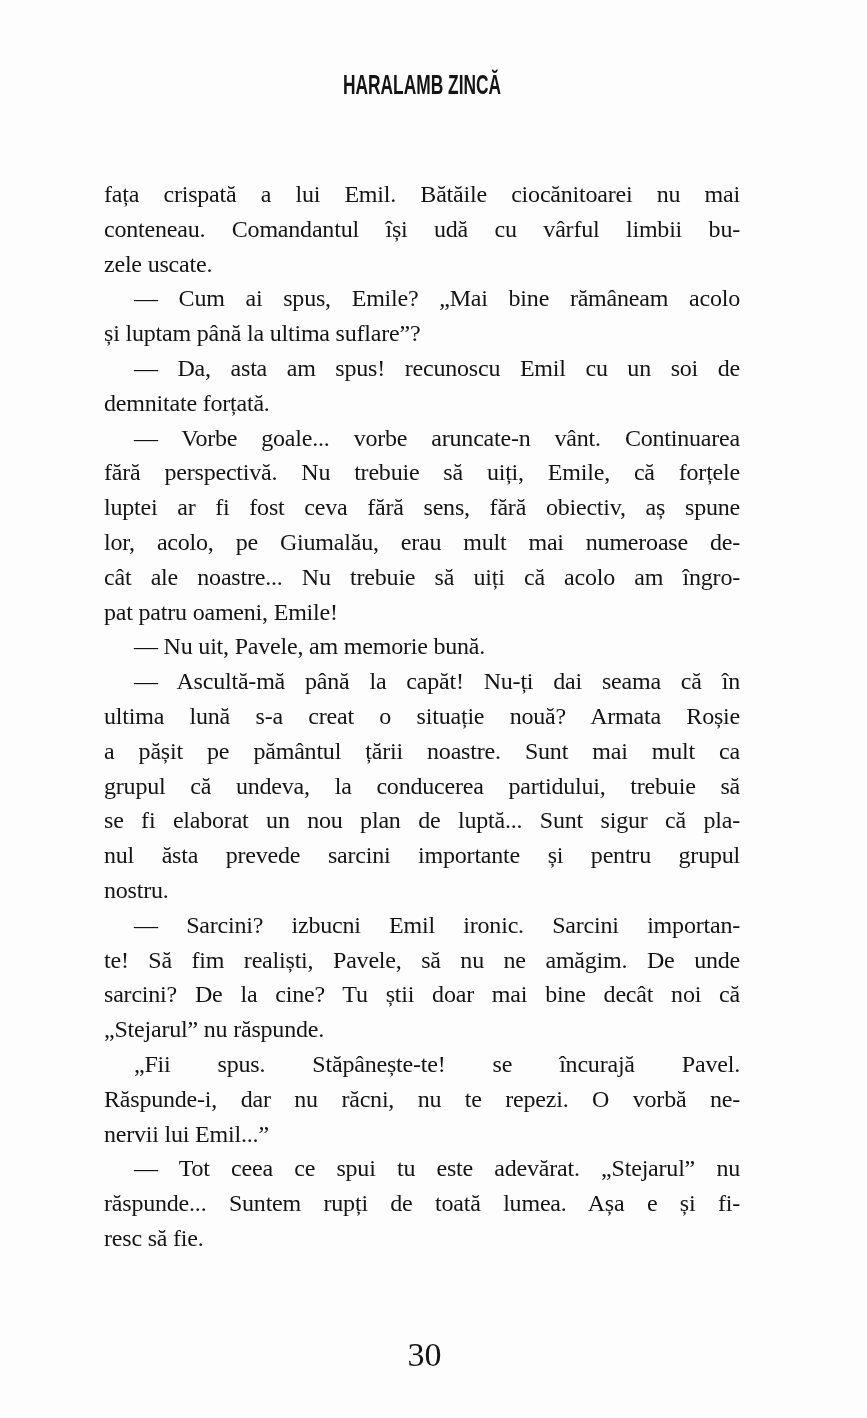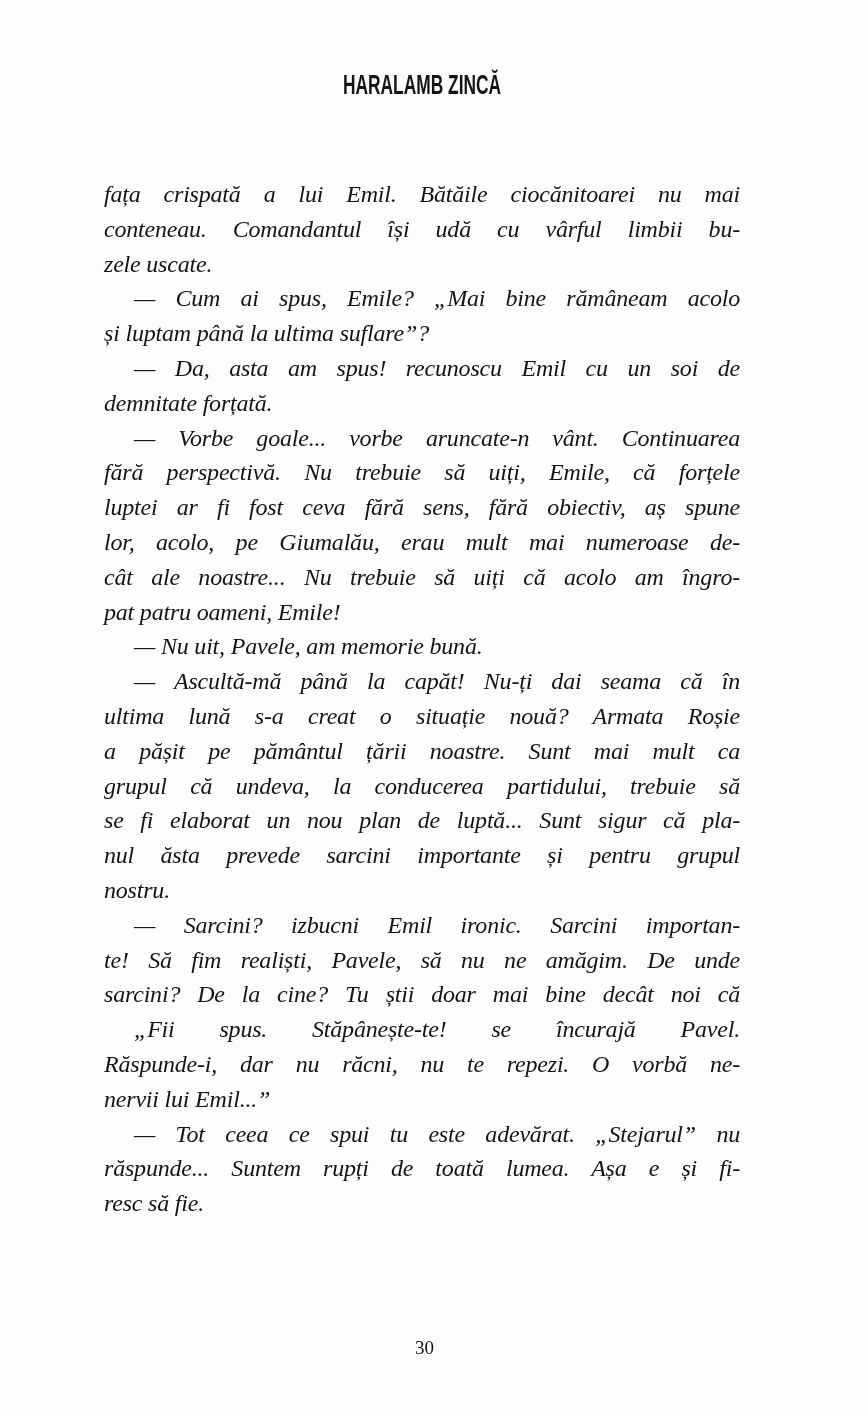--- a/index.html
+++ b/index.html
@@ -35,21 +35,20 @@
     white-space: nowrap;
   }
   .text-block {
     position: absolute;
     top: 177px;
     left: 104px;
     width: 636px;
     font-size: 24px;
     line-height: 34.8px;
     letter-spacing: -0.2px;
-    font-style: italic;
   }
   .paragraph {
     margin: 0;
   }
   .line {
     text-align: justify;
     text-align-last: justify;
     text-justify: inter-word;
     white-space: normal;
   }
@@ -58,21 +57,21 @@
   }
   .paragraph.indent .line:first-child {
     text-indent: 30px;
   }
   .page-number {
     position: absolute;
     top: 1338px;
     left: 0;
     width: 849px;
     text-align: center;
-    font-size: 19px;
+    font-size: 34px;
     line-height: 1;
   }
 </style>
 </head>
 <body>
 
 <div class="page">
   <div class="running-header">HARALAMB ZINCĂ</div>
 
   <div class="text-block" id="text-block">
@@ -106,20 +105,21 @@
         <div class="line">a pășit pe pământul țării noastre. Sunt mai mult ca</div>
         <div class="line">grupul că undeva, la conducerea partidului, trebuie să</div>
         <div class="line">se fi elaborat un nou plan de luptă... Sunt sigur că pla-</div>
         <div class="line">nul ăsta prevede sarcini importante și pentru grupul</div>
         <div class="line last">nostru.</div>
       </div>
       <div class="paragraph indent">
         <div class="line">— Sarcini? izbucni Emil ironic. Sarcini importan-</div>
         <div class="line">te! Să fim realiști, Pavele, să nu ne amăgim. De unde</div>
         <div class="line">sarcini? De la cine? Tu știi doar mai bine decât noi că</div>
+        <div class="line last">„Stejarul” nu răspunde.</div>
       </div>
       <div class="paragraph indent">
         <div class="line">„Fii spus. Stăpânește-te! se încurajă Pavel.</div>
         <div class="line">Răspunde-i, dar nu răcni, nu te repezi. O vorbă ne-</div>
         <div class="line last">nervii lui Emil...”</div>
       </div>
       <div class="paragraph indent">
         <div class="line">— Tot ceea ce spui tu este adevărat. „Stejarul” nu</div>
         <div class="line">răspunde... Suntem rupți de toată lumea. Așa e și fi-</div>
         <div class="line last">resc să fie.</div>

